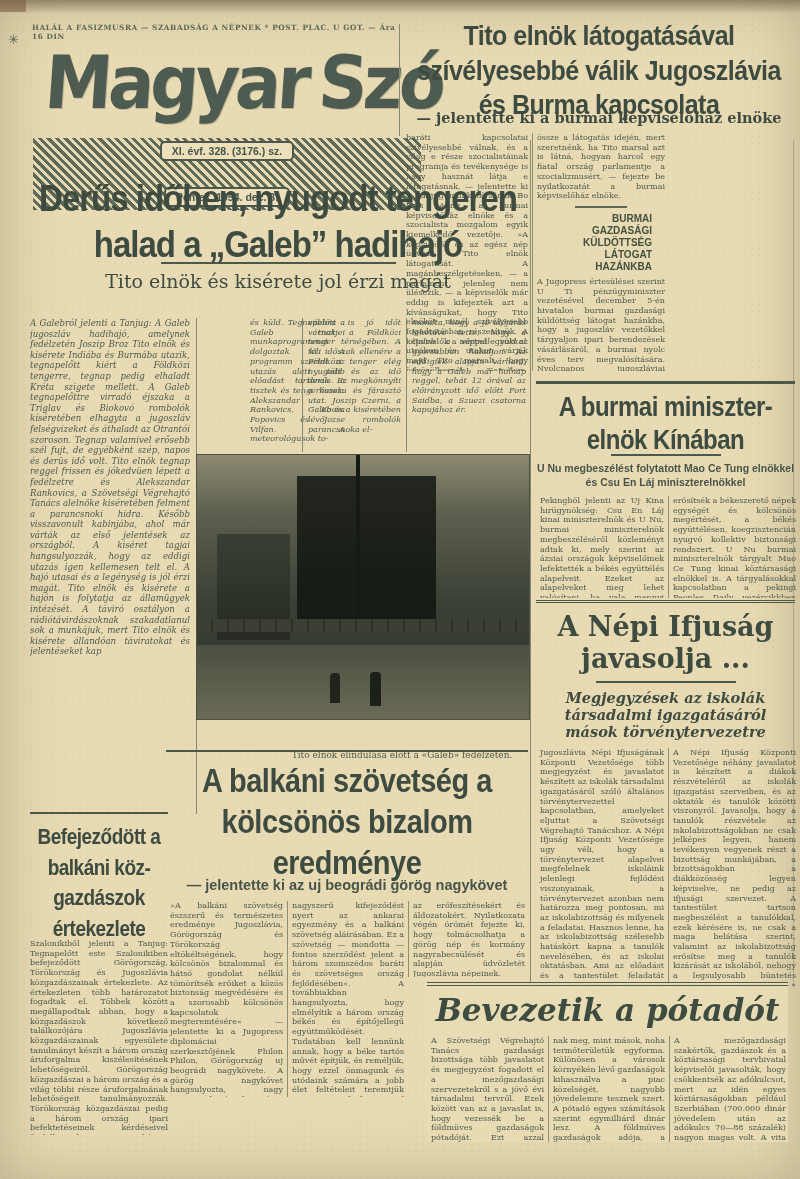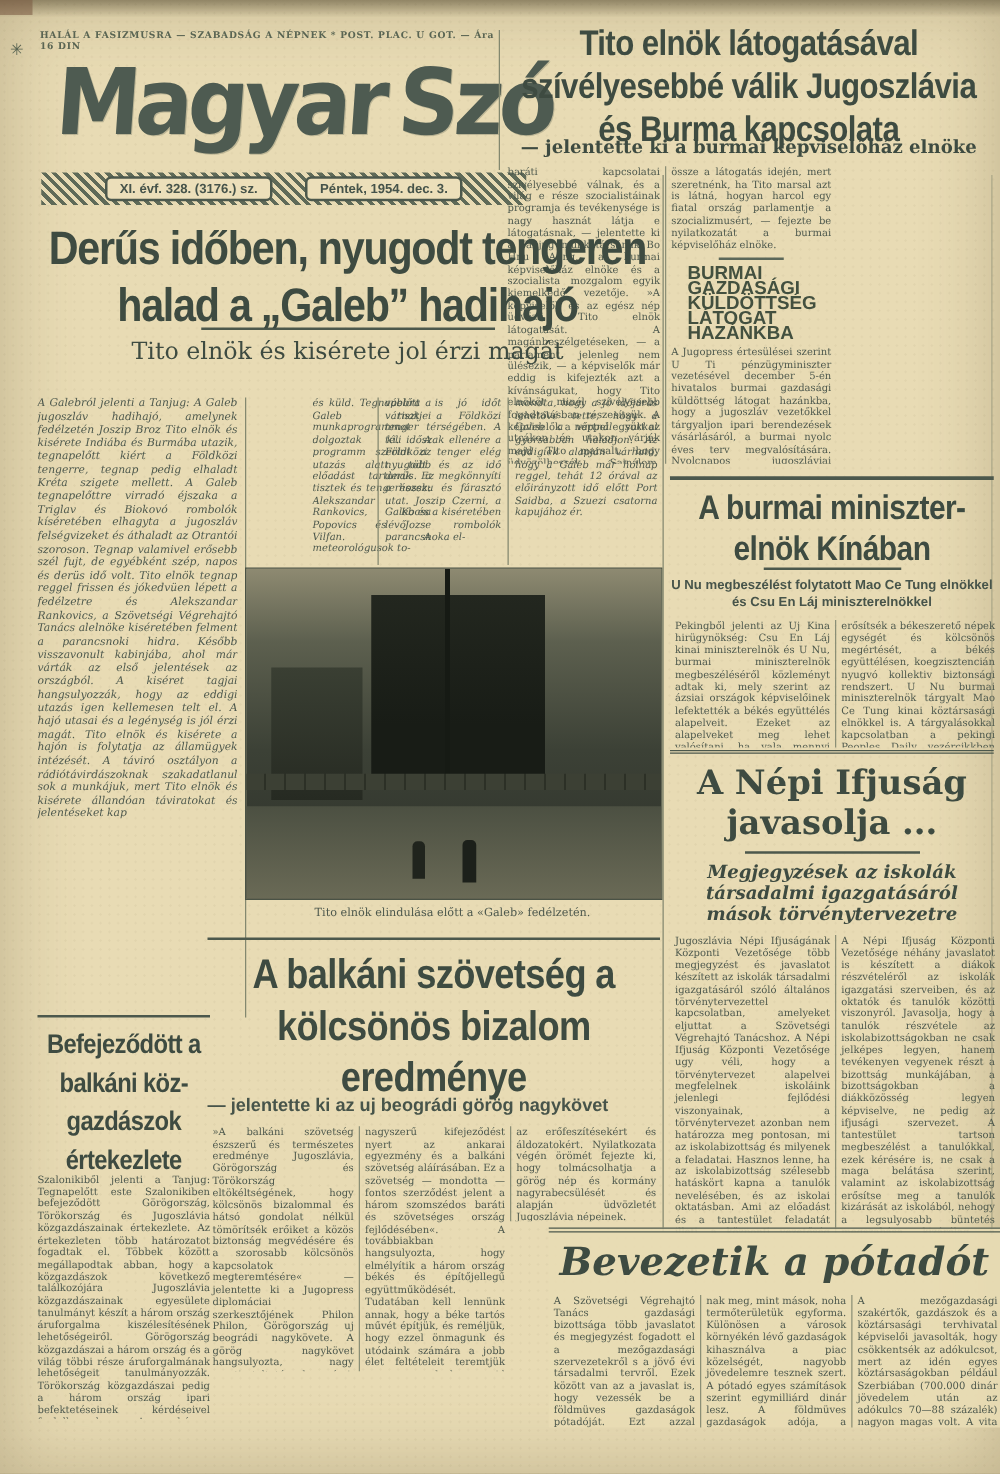--- a/index.html
+++ b/index.html
@@ -25,28 +25,28 @@
   .colrow > .col + .col{border-left:1px solid #8b8f76;}
   .colrow > .col{padding:0 4px;}
   .vline{width:1px;background:#83886f;}
   .end-rule{width:52px;height:2px;background:#5c685a;margin:5px auto 5px auto;}
   .head-rule{height:2px;background:#4c584c;margin:6px auto;}
   .topbar{font-size:7.3px;letter-spacing:.6px;font-weight:bold;color:#5a6553;}
   .logo{font-size:68px;font-weight:bold;letter-spacing:-4px;word-spacing:-8px;
         color:#4e5b51;transform:skewX(-4deg) scaleY(1.08);transform-origin:0 0;
         font-family:"DejaVu Sans", sans-serif; text-shadow:1px 1px 0 rgba(60,70,60,.25);}
   .dateband{background:repeating-linear-gradient(45deg,#5f6a58 0 3px,#e8dbb4 3px 6px);
-        display:flex;align-items:center;justify-content:center;gap:26px;padding:3px 0;}
+        display:flex;align-items:center;justify-content:center;gap:26px;padding:3px 0;flex-direction:column;}
   .datebox{background:#ecdfba;border:2px solid #4c584c;border-radius:5px;
         font-size:10.5px;font-weight:bold;color:#46534a;padding:2px 10px;
         font-family:"Liberation Sans", sans-serif;white-space:nowrap;}
   .photo{background:linear-gradient(180deg,#8e8a71 0%,#5d604f 22%,#3c4136 55%,#2c3029 100%);
         border:1px solid #4a5245;overflow:hidden;}
   .caption{font-size:9px;color:#4d584d;}
-  .subart-title{font-size:15px;font-weight:bold;text-align:left;line-height:12px;
+  .subart-title{font-size:10px;font-weight:bold;text-align:right;line-height:12px;
         font-family:"Liberation Sans", sans-serif;color:#43503f;margin:4px 13px;}
 </style>
 </head>
 <body>
 
 <div class="page">
 
   <div class="abs topbar" style="left:32px;top:23px;width:370px;">HALÁL A FASIZMUSRA  —  SZABADSÁG A NÉPNEK  *  POST. PLAC. U GOT.  —  Ára 16 DIN</div>
   <div class="abs" style="left:8px;top:32px;font-size:13px;color:#5a6553;">✳</div>
 
@@ -89,21 +89,21 @@
 
   <div class="abs photo" style="left:196px;top:454px;width:332px;height:264px;">
     <div class="abs" style="left:30%;top:8%;width:42%;height:56%;background:linear-gradient(180deg,#23271f,#181c16 70%);"></div>
     <div class="abs" style="left:48%;top:0;width:4px;height:62%;background:#161a14;"></div>
     <div class="abs" style="left:6%;top:30%;width:22%;height:40%;background:linear-gradient(180deg,#3a3f33,#262a22);"></div>
     <div class="abs" style="left:0;bottom:0;width:100%;height:28%;background:linear-gradient(180deg,#4c5042,#6a6a56);"></div>
     <div class="abs" style="left:40%;bottom:6%;width:10px;height:30px;background:#20241d;border-radius:4px 4px 0 0;"></div>
     <div class="abs" style="left:52%;bottom:5%;width:11px;height:34px;background:#1c201a;border-radius:4px 4px 0 0;"></div>
     <div class="abs" style="left:0;top:62%;width:100%;height:5%;background:repeating-linear-gradient(90deg,#3c4034 0 14px,#2c3026 14px 16px);"></div>
   </div>
-  <div class="abs caption center" style="left:196px;top:726px;width:332px;">Tito elnök elindulása előtt a «Galeb» fedélzetén.</div>
+  <div class="abs caption center" style="left:196px;top:750px;width:332px;padding-left:40px;">Tito elnök elindulása előtt a «Galeb» fedélzetén.</div>
 
   <div class="abs vline" style="left:530px;top:140px;height:845px;"></div>
   <div class="abs vline" style="left:793px;top:140px;height:848px;opacity:.5;"></div>
 
   <div class="abs" style="left:536px;top:381px;width:259px;border-top:3px solid #4c584c;padding-top:6px;">
     <div class="sans bold dark center cond" style="font-size:24px;line-height:29px;letter-spacing:-.5px;">A burmai miniszter- elnök Kínában</div>
     <div class="head-rule" style="width:110px;"></div>
     <div class="sans bold center ink" style="font-size:10.5px;line-height:13.5px;">U Nu megbeszélést folytatott Mao Ce Tung elnökkel és Csu En Láj miniszterelnökkel</div>
     <div class="colrow" style="margin-top:7px;height:102px;">
       <div class="col" style="width:124px;flex:none;">Pekingből jelenti az Uj Kina hirügynökség: Csu En Láj kinai miniszterelnök és U Nu, burmai miniszterelnök megbeszéléséről közleményt adtak ki, mely szerint az ázsiai országok képviselőinek lefektették a békés együttélés alapelveit. Ezeket az alapelveket meg lehet valósítani, ha vala mennyi ország tiszteletben tartja őket. Az ázsiai országok legfontosabb feladata, hogy Azsiában kiterjesszék a béke övezetét, valamint, hogy</div>
@@ -116,34 +116,34 @@
     <div class="head-rule" style="width:140px;"></div>
     <div class="serif bold italic dark center" style="font-size:14.5px;line-height:17px;">Megjegyzések az iskolák társadalmi igazgatásáról mások törvénytervezetre</div>
     <div class="colrow" style="margin-top:8px;height:238px;">
       <div class="col" style="width:124px;flex:none;">Jugoszlávia Népi Ifjuságának Központi Vezetősége több megjegyzést és javaslatot készített az iskolák társadalmi igazgatásáról szóló általános törvénytervezettel kapcsolatban, amelyeket eljuttat a Szövetségi Végrehajtó Tanácshoz.   A Népi Ifjuság Központi Vezetősége ugy véli, hogy a törvénytervezet alapelvei megfelelnek iskoláink jelenlegi fejlődési viszonyainak, a törvénytervezet azonban nem határozza meg pontosan, mi az iskolabizottság és milyenek a feladatai. Hasznos lenne, ha az iskolabizottság szélesebb hatáskört kapna a tanulók nevelésében, és az iskolai oktatásban. Ami az előadást és a tantestület feladatát illeti, a központi vezetőség véleménye szerint jobban ki kell emelni az oktatók neveléstani szerepét.</div>
       <div class="col" style="width:123px;flex:none;">A Népi Ifjuság Központi Vezetősége néhány javaslatot is készített a diákok részvételéről az iskolák igazgatási szerveiben, és az oktatók és tanulók közötti viszonyról. Javasolja, hogy a tanulók részvétele az iskolabizottságokban ne csak jelképes legyen, hanem tevékenyen vegyenek részt a bizottság munkájában, a bizottságokban a diákközösség legyen képviselve, ne pedig az ifjusági szervezet. A tantestület tartson megbeszélést a tanulókkal, ezek kérésére is, ne csak a maga belátása szerint, valamint az iskolabizottság erősítse meg a tanulók kizárását az iskolából, nehogy a legsulyosabb büntetés megszabása kizárólag a tantestület ügye legyen. Az iskolabizottság egyik feladata lesz a tanulók, oktatók és szülők kérvényeinek, vagyis panaszainak elintézése.</div>
     </div>
   </div>
 
   <div class="abs" style="left:166px;top:750px;width:362px;border-top:2px solid #4c584c;padding-top:8px;">
     <div class="sans bold dark center cond" style="font-size:29px;line-height:36px;letter-spacing:-.5px;">A balkáni szövetség a kölcsönös bizalom eredménye</div>
-    <div class="sans bold ink" style="font-size:14.5px;margin-top:9px;">— jelentette ki az uj beográdi görög nagykövet</div>
+    <div class="sans bold ink" style="font-size:14.5px;margin-top:9px;text-align:center;">— jelentette ki az uj beográdi görög nagykövet</div>
     <div class="colrow" style="margin-top:8px;">
       <div class="col" style="width:113px;flex:none;height:196px;">»A balkáni szövetség észszerű és természetes eredménye Jugoszlávia, Görögország és Törökország eltökéltségének, hogy kölcsönös bizalommal és hátsó gondolat nélkül tömörítsék erőiket a közös biztonság megvédésére és a szorosabb kölcsönös kapcsolatok megteremtésére« — jelentette ki a Jugopress diplomáciai szerkesztőjének Philon Philon, Görögország uj beográdi nagykövete.   A görög nagykövet hangsulyozta, nagy megtiszteltetésnek érzi, hogy Jugoszláviában képviselheti hazáját, annak a népnek körében tartózkodhat, amelyet a barátság és a jószomszédság évszázados kapcsolatai fűznek Görögországhoz, amelyet a szabadságért, a függetlenségért és a nemzeti méltóság tiszteletbentartásáért folytatott hősies harc tett Görögország szövetségesévé. »Az egység és az egyöntetűség</div>
       <div class="col" style="width:112px;flex:none;height:196px;">nagyszerű kifejeződést nyert az ankarai egyezmény és a balkáni szövetség aláírásában. Ez a szövetség — mondotta — fontos szerződést jelent a három szomszédos baráti és szövetséges ország fejlődésében«.   A továbbiakban hangsulyozta, hogy elmélyítik a három ország békés és építőjellegű együttműködését. Tudatában kell lennünk annak, hogy a béke tartós művét építjük, és reméljük, hogy ezzel önmagunk és utódaink számára a jobb élet feltételeit teremtjük meg, amelyek majd kárpótolnak bennünket</div>
       <div class="col" style="width:112px;flex:none;height:76px;">az erőfeszítésekért és áldozatokért. Nyilatkozata végén örömét fejezte ki, hogy tolmácsolhatja a görög nép és kormány nagyrabecsülését és alapján üdvözletét Jugoszlávia népeinek.</div>
     </div>
   </div>
 
   <div class="abs" style="left:30px;top:812px;width:138px;border-top:2px solid #4c584c;padding-top:7px;">
     <div class="sans bold dark center cond" style="font-size:19px;line-height:27px;letter-spacing:-.5px;">Befejeződött a balkáni köz- gazdászok értekezlete</div>
     <div class="col" style="margin-top:10px;height:196px;">Szalonikiből jelenti a Tanjug: Tegnapelőtt este Szalonikiben befejeződött Görögország, Törökország és Jugoszlávia közgazdászainak értekezlete. Az értekezleten több határozatot fogadtak el. Többek között megállapodtak abban, hogy a közgazdászok következő találkozójára Jugoszlávia közgazdászainak egyesülete tanulmányt készít a három ország áruforgalma kiszélesítésének lehetőségeiről. Görögország közgazdászai a három ország és a világ többi része áruforgalmának lehetőségeit tanulmányozzák. Törökország közgazdászai pedig a három ország ipari befektetéseinek kérdéseivel foglalkoznak. A három tanulmányt külön kiadványban hozzák nyilvánosságra. A záróülésen tárgyaltak a közgazdászok további együttműködésének formáiról.</div>
   </div>
 
-  <div class="abs" style="left:439px;top:982px;width:361px;border-top:4px double #4c584c;padding-top:6px;background:rgba(232,219,180,.9);">
+  <div class="abs" style="left:427px;top:982px;width:361px;border-top:4px double #4c584c;padding-top:6px;background:rgba(232,219,180,.9);">
     <div class="serif bold italic dark center" style="font-size:31px;">Bevezetik a pótadót</div>
     <div class="colrow" style="margin-top:8px;height:106px;">
       <div class="col" style="width:113px;flex:none;">A Szövetségi Végrehajtó Tanács gazdasági bizottsága több javaslatot és megjegyzést fogadott el a mezőgazdasági szervezetekről s a jövő évi társadalmi tervről. Ezek között van az a javaslat is, hogy vezessék be a földmüves gazdaságok pótadóját. Ezt azzal indokolják, hogy egyes gazdaságok nagyobb kataszteri jövedelmet valósíta-</div>
       <div class="col" style="width:112px;flex:none;">nak meg, mint mások, noha termőterületük egyforma. Különösen a városok környékén lévő gazdaságok kihasználva a piac közelségét, nagyobb jövedelemre tesznek szert. A pótadó egyes számítások szerint egymilliárd dinár lesz. A földmüves gazdaságok adója, a pótadó ellenére sem lesz magasabb az idei adónál.</div>
       <div class="col" style="width:112px;flex:none;">A mezőgazdasági szakértők, gazdászok és a köztársasági tervhivatal képviselői javasolták, hogy csökkentsék az adókulcsot, mert az idén egyes köztársaságokban például Szerbiában (700.000 dinár jövedelem után az adókulcs 70—88 százalék) nagyon magas volt. A vita még nem fejeződött be.</div>
     </div>
   </div>
 
   <div class="abs" style="left:0;top:0;width:26px;height:12px;background:#7a5a42;opacity:.55;"></div>
 </div>

